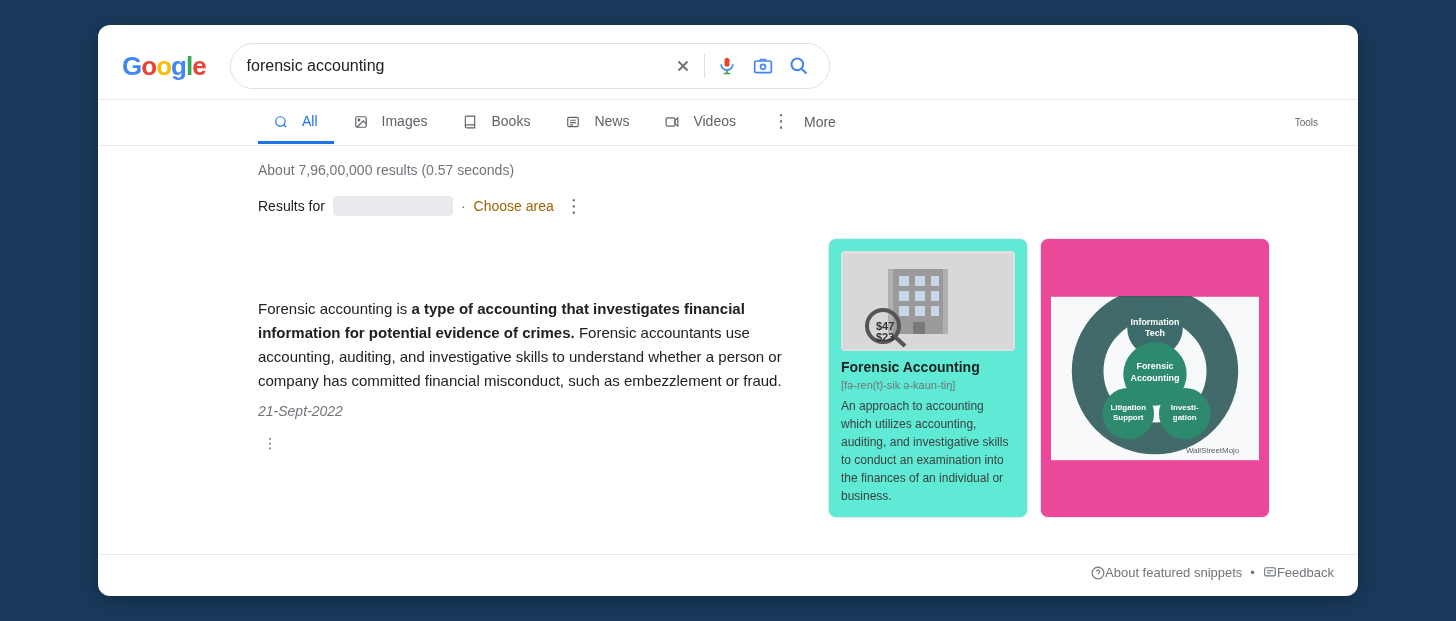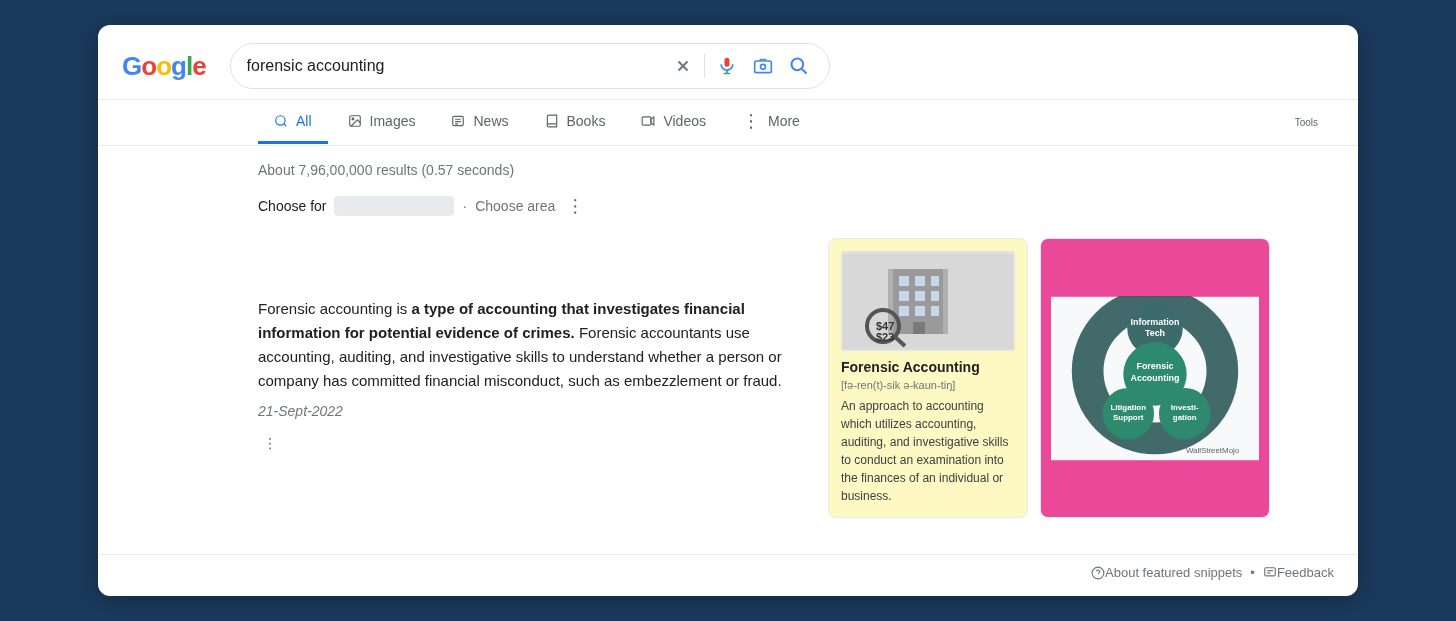--- a/index.html
+++ b/index.html
@@ -80,22 +80,22 @@
     
     .nav-tabs {
       display: flex;
       align-items: center;
       padding: 0 24px 0 160px;
       border-bottom: 1px solid #e8eaed;
       gap: 4px;
     }
     .nav-tab {
       display: flex;
-      align-items: center;
-      gap: 8px;
+      align-items: flex-end;
+      gap: 14px;
       padding: 12px 16px;
       font-size: 14px;
       color: #5f6368;
       cursor: pointer;
       border-bottom: 3px solid transparent;
       text-decoration: none;
     }
     .nav-tab.active { color: #1a73e8; border-bottom-color: #1a73e8; }
     .tools-tab {
       margin-left: auto;
@@ -125,21 +125,21 @@
       color: #202124;
     }
     .location-pill {
       background: #e8eaed;
       border-radius: 4px;
       width: 120px;
       height: 20px;
       display: inline-block;
     }
     .choose-area-link {
-      color: #737373;
+      color: #a16207;
       text-decoration: none;
       cursor: pointer;
     }
     .three-dots {
       color: #5f6368;
       cursor: pointer;
       font-size: 18px;
     }
     
     .main-row {
@@ -179,21 +179,21 @@
       cursor: pointer;
     }
     
     .cards-area {
       display: flex;
       gap: 12px;
       flex-shrink: 0;
     }
     .info-card {
       width: 200px;
-      background: #fef9c3;
+      background: #5eead4;
       border: 1px solid #e8eaed;
       border-radius: 8px;
       overflow: hidden;
       padding: 12px;
       font-size: 13px;
     }
     .card-illustration {
       width: 100%;
       height: 100px;
       background: #e0e0e0;
@@ -324,55 +324,55 @@
     <div class="nav-tab">
       <svg width="14" height="14" viewBox="0 0 24 24" fill="none" stroke="#5f6368" stroke-width="2">
         <rect x="3" y="3" width="18" height="18" rx="2"></rect>
           <circle cx="8.5" cy="8.5" r="1.5" fill="#5f6368"></circle>
           <polyline points="21,15 16,10 5,21"></polyline>
       </svg>
       <span>Images</span>
     </div>
     <div class="nav-tab">
       <svg width="14" height="14" viewBox="0 0 24 24" fill="none" stroke="#5f6368" stroke-width="2">
+        <path d="M4 19.5A2.5 2.5 0 0 1 6.5 17H20"></path>
+          <path d="M6.5 2H20v20H6.5A2.5 2.5 0 0 1 4 19.5v-15A2.5 2.5 0 0 1 6.5 2z"></path>
+      </svg>
+      <span>Books</span>
+    </div>
+    <div class="nav-tab">
+      <svg width="14" height="14" viewBox="0 0 24 24" fill="none" stroke="#5f6368" stroke-width="2">
         <rect x="3" y="4" width="18" height="16" rx="2"></rect>
           <line x1="7" y1="9" x2="17" y2="9"></line>
           <line x1="7" y1="13" x2="17" y2="13"></line>
           <line x1="7" y1="17" x2="12" y2="17"></line>
       </svg>
       <span>News</span>
     </div>
     <div class="nav-tab">
       <svg width="14" height="14" viewBox="0 0 24 24" fill="none" stroke="#5f6368" stroke-width="2">
-        <path d="M4 19.5A2.5 2.5 0 0 1 6.5 17H20"></path>
-          <path d="M6.5 2H20v20H6.5A2.5 2.5 0 0 1 4 19.5v-15A2.5 2.5 0 0 1 6.5 2z"></path>
-      </svg>
-      <span>Books</span>
-    </div>
-    <div class="nav-tab">
-      <svg width="14" height="14" viewBox="0 0 24 24" fill="none" stroke="#5f6368" stroke-width="2">
         <rect x="2" y="5" width="15" height="14" rx="2"></rect>
           <polygon points="17,9 22,5 22,19 17,15" fill="none" stroke="#5f6368" stroke-width="2"></polygon>
       </svg>
       <span>Videos</span>
     </div>
     <div class="nav-tab">
       <span style="font-size:18px; line-height:1; color:#5f6368">⋮</span>
       <span>More</span>
     </div>
     <div class="tools-tab">
       <span>Tools</span>
     </div>
   </div>
 
   <div class="content-area">
     <div class="results-count">About 7,96,00,000 results (0.57 seconds)</div>
 
     <div class="results-for-row">
-      <span>Choose for</span>
+      <span>Results for</span>
       <span class="location-pill"></span>
       <span style="color:#70757a">·</span>
       <a class="choose-area-link">Choose area</a>
       <span class="three-dots dot-more">⋮</span>
     </div>
 
     <div class="main-row">
 
       <div class="text-result">
         <p class="snippet-text">

